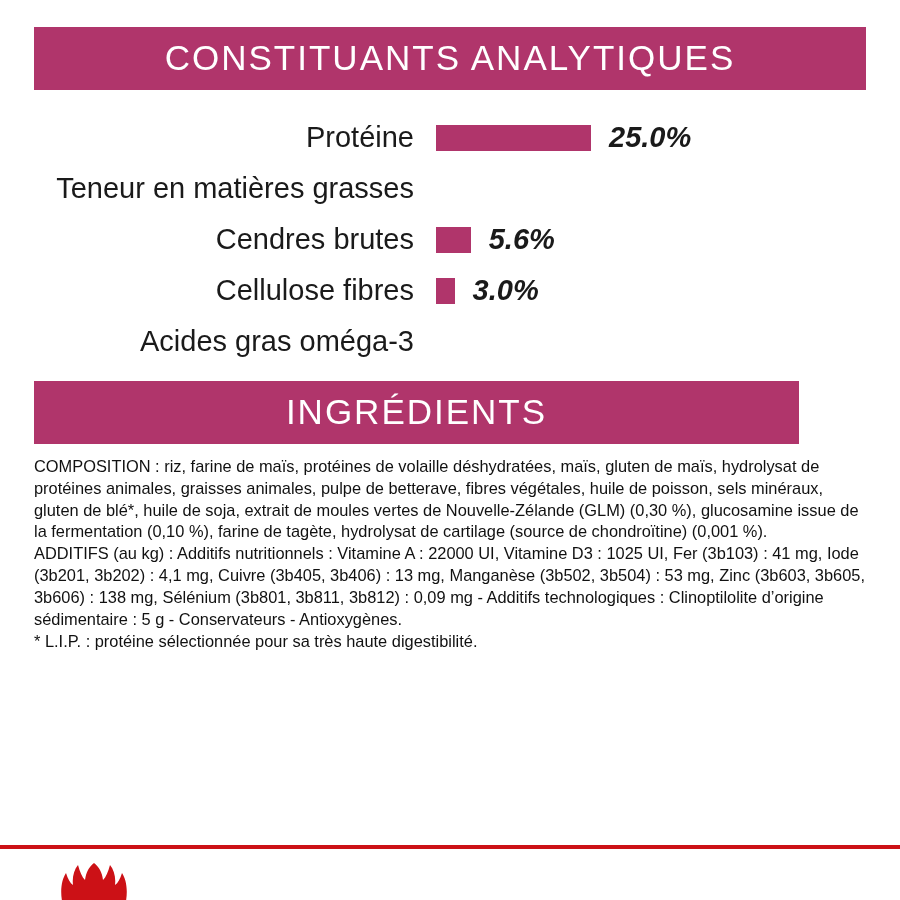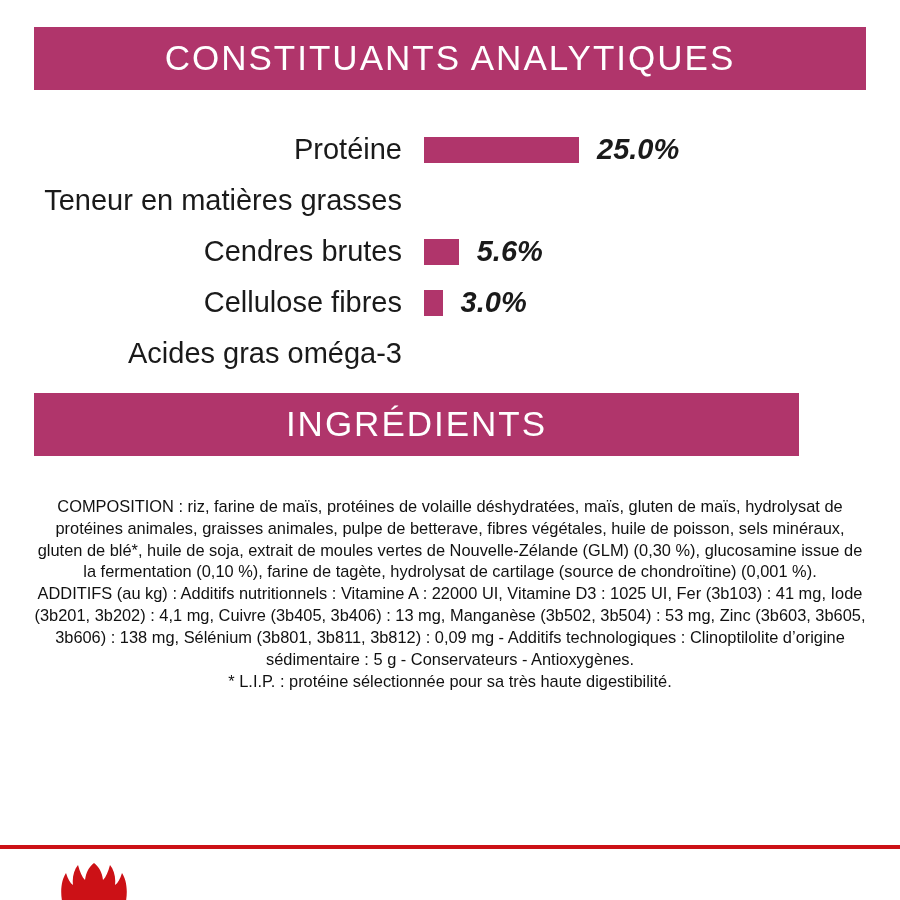--- a/index.html
+++ b/index.html
@@ -26,32 +26,32 @@
     background: #b0356b;
     color: #ffffff;
     text-align: center;
     font-size: 35px;
     letter-spacing: 2px;
     font-weight: 400;
     padding: 13px 0 15px 0;
     line-height: 1.0;
   }
   #banner-analytical {
-    margin: 27px 0 12px 0;
+    margin: 27px 0 0 0;
     width: 832px;
     margin-left: 34px;
   }
   #banner-ingredients {
     margin: 0 0 0 34px;
     width: 765px;
   }
 
   
   .chart {
-    padding: 22px 0 14px 4px;
+    padding: 22px 0 14px 16px;
   }
   .chart-row {
     display: flex;
     align-items: center;
     height: 51px;
   }
   .chart-label {
     width: 420px;
     text-align: right;
     font-size: 29px;
@@ -72,25 +72,25 @@
   .chart-value {
     font-size: 29px;
     font-weight: bold;
     color: #1a1a1a;
     margin-left: 18px;
     white-space: nowrap;
   }
 
   
   .ingredients {
-    margin: 40px 34px 0 34px;
+    margin: 12px 34px 0 34px;
     font-size: 16.4px;
     line-height: 1.33;
     color: #111111;
-    text-align: center;
+    text-align: left;
   }
   .ingredients p {
     margin: 0 0 0 0;
   }
 
   
   .footer {
     position: absolute;
     left: 0;
     bottom: 0;

